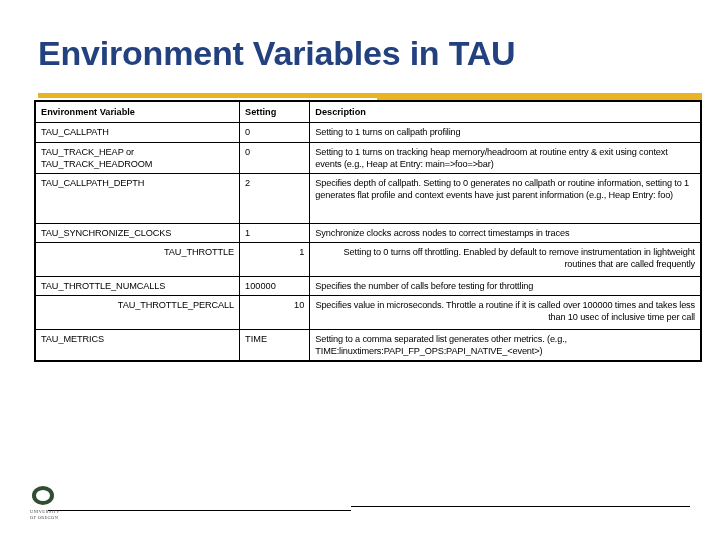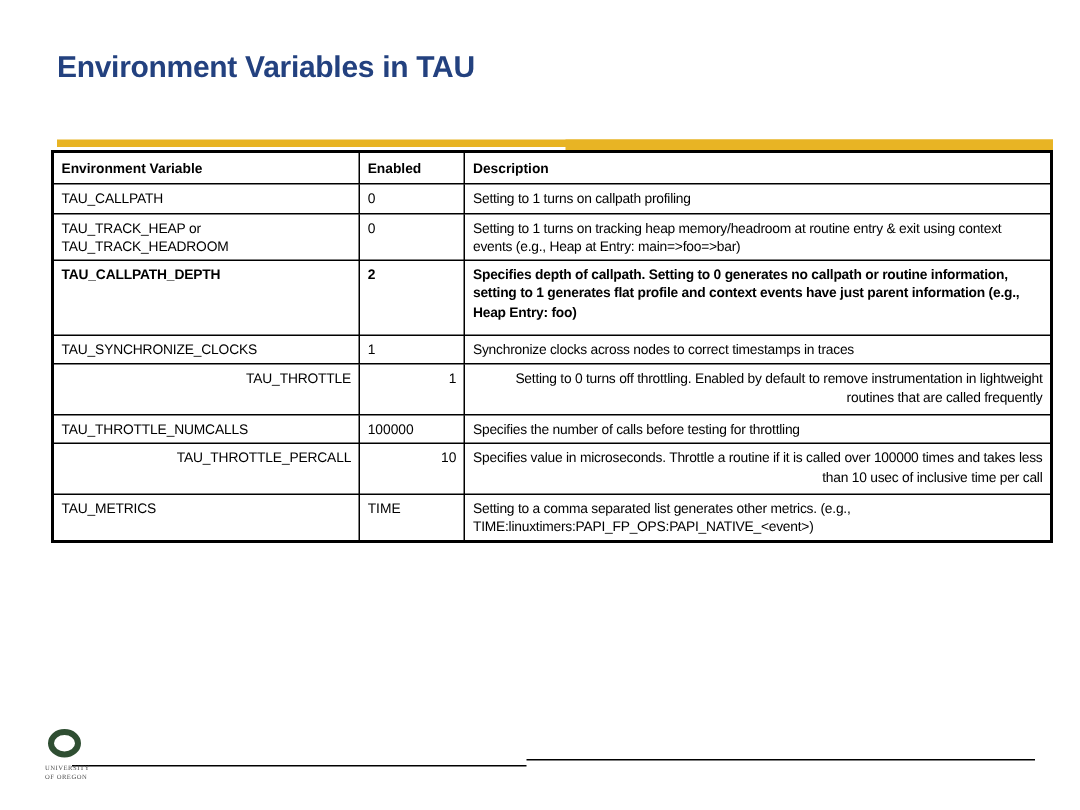--- a/index.html
+++ b/index.html
@@ -13,21 +13,21 @@
     font-family: "Liberation Sans", sans-serif;
     overflow: hidden;
     position: relative;
   }
 
   
   .slide-title {
     position: absolute;
     left: 38px;
     top: 34px;
-    font-size: 20px;
+    font-size: 34px;
     font-weight: bold;
     color: #23417f;
     letter-spacing: -0.2px;
     white-space: nowrap;
   }
 
   
   .accent-bar {
     position: absolute;
     left: 38px;
@@ -76,21 +76,21 @@
   }
   .col-var   { width: 204px; }
   .col-def   { width:  70px; }
   .col-desc  { width: 390px; }
 
   .cell-var { font-size: 9.4px; letter-spacing: -0.1px; }
   .cell-def { font-size: 9.4px; }
   .cell-desc { font-size: 9.1px; letter-spacing: -0.15px; }
 
   
-  tr.tall td { padding-bottom: 9px; font-weight: bold; }
+  tr.tall td { padding-bottom: 21px; }
   tr.tall2 td { padding-bottom: 5px; text-align: right; }
 
   
   .footer-rule-a {
     position: absolute;
     left: 48px;
     top: 510px;
     width: 303px;
     height: 1px;
     background: #000000;
@@ -144,21 +144,21 @@
 <div class="env-table-wrap">
   <table class="env-table">
     <colgroup>
       <col class="col-var">
         <col class="col-def">
         <col class="col-desc">
     </colgroup>
     <thead>
       <tr>
         <th>Environment Variable</th>
-        <th>Enabled</th>
+        <th>Setting</th>
         <th>Description</th>
       </tr>
     </thead>
     <tbody>
       <tr>
         <td class="cell-var">TAU_CALLPATH</td>
         <td class="cell-def">0</td>
         <td class="cell-desc">Setting to 1 turns on callpath profiling</td>
       </tr>
       <tr>

